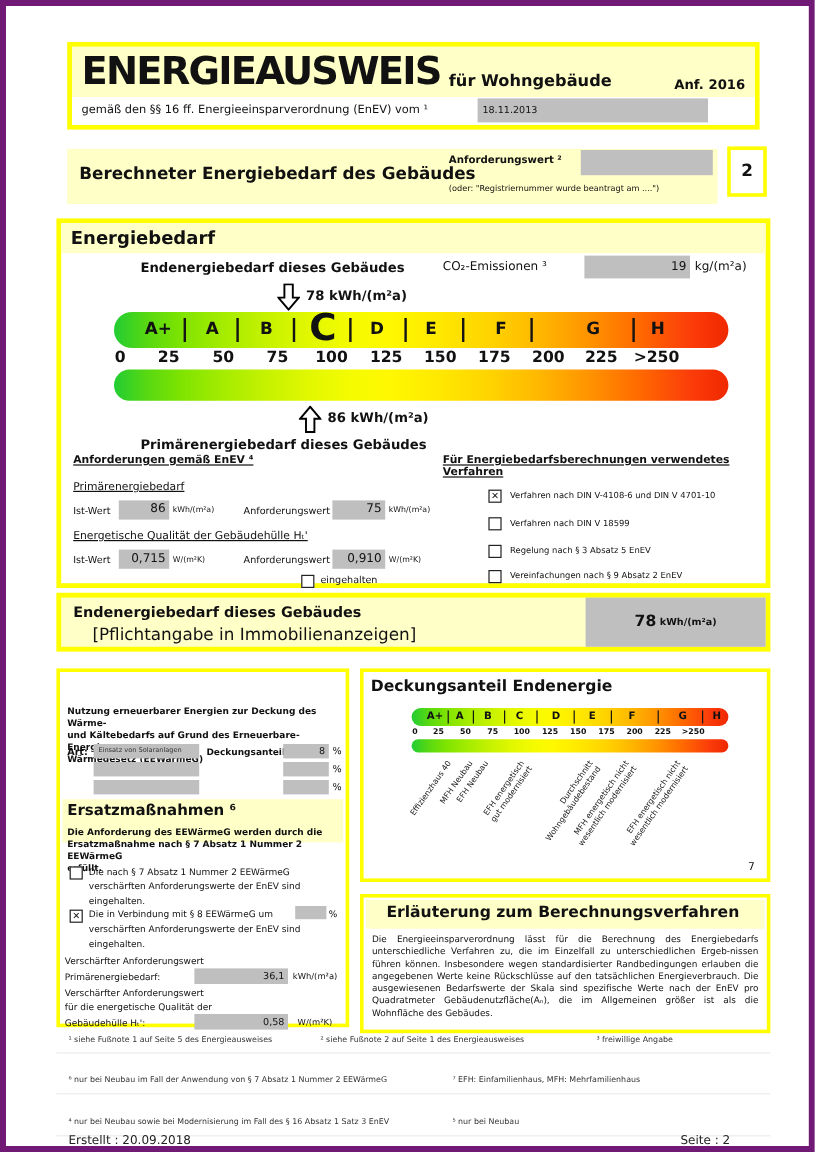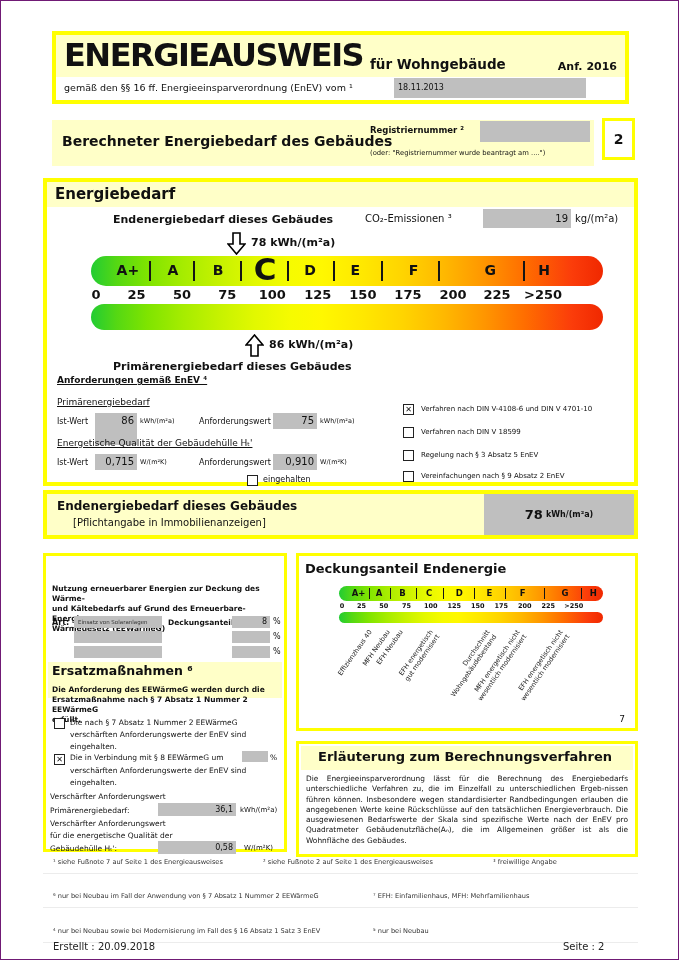--- a/index.html
+++ b/index.html
@@ -1,17 +1,17 @@
 <!DOCTYPE html>
 <html><head>
 <meta charset="utf-8">
 <style>
   html,body{margin:0;padding:0;background:#fff;}
   #page{position:relative;width:679px;height:960px;background:#fff;overflow:hidden;
-        font-family:"DejaVu Sans","Liberation Sans",sans-serif;color:#111;box-sizing:border-box;border:1px solid #701a75;}
+        font-family:"DejaVu Sans","Liberation Sans",sans-serif;color:#111;box-sizing:border-box;border:5px solid #701a75;}
   .abs{position:absolute;}
   .box{position:absolute;background:#fff;border:4px solid #ffff00;box-sizing:content-box;}
   .box3{position:absolute;background:#fff;border:3px solid #ffff00;box-sizing:content-box;}
   .pale{background:#ffffc8;}
   .gv{position:absolute;background:#bfbfbf;text-align:right;box-sizing:border-box;padding-right:3px;}
   .gvl{position:absolute;background:#bfbfbf;text-align:left;box-sizing:border-box;padding-left:4px;}
   .b{font-weight:700;} .u{text-decoration:underline;}
   .cb{position:absolute;width:9px;height:9px;border:1px solid #222;background:#fff;
       font-size:8px;line-height:9px;text-align:center;font-weight:700;color:#111;}
   .bar{position:relative;background:linear-gradient(90deg,#22cc33 0%,#55d813 5%,#7fe400 11%,#a6ec00 18%,#c6f200 25%,#e2f800 32%,#f6fb00 39%,#fff800 45%,#ffe800 53%,#ffd400 61%,#ffb800 69%,#ff9500 77%,#ff6c00 85%,#fb3c0a 94%,#f02800 100%);}
@@ -39,21 +39,21 @@
     <div class="abs" style="left:0;top:42px;width:100%;height:23px;background:#fff;">
       <span class="abs" style="left:8px;top:5px;font-size:9.5px;">gemäß den §§ 16 ff. Energieeinsparverordnung (EnEV) vom ¹</span>
       <div class="gvl" style="left:338px;top:1px;width:192px;height:20px;font-size:8px;line-height:20px;">
         <span>18.11.2013</span>
       </div>
     </div>
   </div>
 
   <div class="abs pale" style="left:51px;top:119px;width:542px;height:46px;">
     <span class="abs b" style="left:10px;top:13px;font-size:14px;text-align:center;">Berechneter Energiebedarf des Gebäudes</span>
-    <span class="abs b" style="left:318px;top:5px;font-size:8.5px;">Registriernummer ²</span>
+    <span class="abs b" style="left:318px;top:5px;font-size:8.5px;">Anforderungswert ²</span>
     <div class="gvl" style="left:428px;top:1px;width:110px;height:21px;"></div>
     <span class="abs" style="left:318px;top:29px;font-size:6.8px;">(oder: "Registriernummer wurde beantragt am ....")</span>
   </div>
   <div class="box3" style="left:601px;top:117px;width:27px;height:36px;text-align:center;">
     <span class="b" style="font-size:14px;line-height:36px;">2</span>
   </div>
 
   <div class="box" style="left:42px;top:177px;width:587px;height:300px;">
     <div class="abs pale" style="left:0;top:0;width:100%;height:25px;">
       <span class="abs b" style="left:8px;top:3px;font-size:15px;">Energiebedarf</span>
@@ -114,21 +114,21 @@
           <path d="M6 22 h7 V11 h5 L9.5 1 L1 11 h5 z" fill="#fff" stroke="#000" stroke-width="1.6"></path>
         </svg>
     </span>
     <span class="abs b" style="left:222px;top:156px;font-size:11px;">86 kWh/(m²a)</span>
     <span class="abs b" style="left:66px;top:178px;font-size:11px;">Primärenergiebedarf dieses Gebäudes</span>
 
     <span class="abs b u" style="left:10px;top:193px;font-size:9px;">Anforderungen gemäß EnEV ⁴</span>
     <span class="abs u" style="left:10px;top:215px;font-size:9px;">Primärenergiebedarf</span>
 
     <span class="abs" style="left:10px;top:235px;font-size:8px;">Ist-Wert</span>
-    <div class="gv" style="left:48px;top:231px;width:42px;height:32px;font-size:10px;line-height:16px;">
+    <div class="gv" style="left:48px;top:231px;width:42px;height:16px;font-size:10px;line-height:16px;">
       <span>86</span>
     </div>
     <span class="abs" style="left:93px;top:235px;font-size:6.5px;">kWh/(m²a)</span>
     <span class="abs" style="left:152px;top:235px;font-size:8px;">Anforderungswert</span>
     <div class="gv" style="left:226px;top:231px;width:44px;height:16px;font-size:10px;line-height:16px;">
       <span>75</span>
     </div>
     <span class="abs" style="left:273px;top:235px;font-size:6.5px;">kWh/(m²a)</span>
 
     <span class="abs u" style="left:10px;top:256px;font-size:9px;">Energetische Qualität der Gebäudehülle Hₜ'</span>
@@ -141,34 +141,35 @@
     <span class="abs" style="left:152px;top:276px;font-size:8px;">Anforderungswert</span>
     <div class="gv" style="left:226px;top:272px;width:44px;height:16px;font-size:10px;line-height:16px;">
       <span>0,910</span>
     </div>
     <span class="abs" style="left:273px;top:276px;font-size:6.5px;">W/(m²K)</span>
 
     <span class="abs u" style="left:10px;top:292px;font-size:9px;margin-top:32px;">Sommerlicher Wärmeschutz (bei Neubau)</span>
     <span class="cb" style="left:200px;top:293px;"></span>
     <span class="abs" style="left:216px;top:293px;font-size:8px;">eingehalten</span>
 
+    <span class="abs b u" style="left:318px;top:193px;font-size:9px;">Für Energiebedarfsberechnungen verwendetes Verfahren</span>
 
     <span class="cb" style="left:356px;top:222px;">✕</span>
     <span class="abs" style="left:374px;top:223px;font-size:7px;">Verfahren nach DIN V-4108-6 und DIN V 4701-10</span>
     <span class="cb" style="left:356px;top:245px;"></span>
     <span class="abs" style="left:374px;top:246px;font-size:7px;">Verfahren nach DIN V 18599</span>
     <span class="cb" style="left:356px;top:268px;"></span>
     <span class="abs" style="left:374px;top:269px;font-size:7px;">Regelung nach § 3 Absatz 5 EnEV</span>
     <span class="cb" style="left:356px;top:289px;"></span>
     <span class="abs" style="left:374px;top:290px;font-size:7px;">Vereinfachungen nach § 9 Absatz 2 EnEV</span>
   </div>
 
   <div class="box pale" style="left:42px;top:489px;width:587px;height:41px;">
     <span class="abs b" style="left:10px;top:5px;font-size:12px;">Endenergiebedarf dieses Gebäudes</span>
-    <span class="abs" style="left:10px;top:23px;font-size:10px;padding-left:16px;">[Pflichtangabe in Immobilienanzeigen]</span>
+    <span class="abs" style="left:10px;top:23px;font-size:14px;padding-left:16px;">[Pflichtangabe in Immobilienanzeigen]</span>
     <div class="abs" style="left:437px;top:0;width:150px;height:41px;background:#bfbfbf;display:flex;align-items:center;justify-content:center;">
       <span class="b" style="font-size:13px;">78</span>
       <span class="b" style="font-size:8px;margin-left:3px;">kWh/(m²a)</span>
     </div>
   </div>
 
   <div class="box3" style="left:42px;top:552px;width:238px;height:293px;">
     <div class="abs b pre" style="left:6px;top:28px;font-size:7.5px;line-height:10px;">Nutzung erneuerbarer Energien zur Deckung des Wärme-
 und Kältebedarfs auf Grund des Erneuerbare-Energien-
 Wärmegesetz (EEWärmeG)</div>
@@ -279,21 +280,21 @@
   </div>
 
   <div class="box3" style="left:295px;top:740px;width:336px;height:110px;">
     <div class="abs pale" style="left:2px;top:2px;right:2px;height:24px;">
       <span class="abs b" style="left:5px;top:3px;font-size:13px;margin-left:12px;">Erläuterung zum Berechnungsverfahren</span>
     </div>
     <div class="abs" style="left:7px;top:30px;width:322px;font-size:7.4px;line-height:10.3px;text-align:justify;">Die Energieeinsparverordnung lässt für die Berechnung des Energiebedarfs unterschiedliche Verfahren zu, die im Einzelfall zu unterschiedlichen Ergeb-nissen führen können. Insbesondere wegen standardisierter Randbedingungen erlauben die angegebenen Werte keine Rückschlüsse auf den tatsächlichen Energieverbrauch. Die ausgewiesenen Bedarfswerte der Skala sind spezifische Werte nach der EnEV pro Quadratmeter Gebäudenutzfläche(Aₙ), die im Allgemeinen größer ist als die Wohnfläche des Gebäudes.</div>
   </div>
 
   <div class="fnrow" style="top:855px;">
-    <span class="fn" style="left:10px;">¹ siehe Fußnote 7 auf Seite 1 des Energieausweises</span>
+    <span class="fn" style="left:10px;">¹ siehe Fußnote 1 auf Seite 5 des Energieausweises</span>
     <span class="fn" style="left:220px;">² siehe Fußnote 2 auf Seite 1 des Energieausweises</span>
     <span class="fn" style="left:450px;">³ freiwillige Angabe</span>
   </div>
   <div class="fnrow" style="top:924px;">
     <span class="fn" style="left:10px;">⁴ nur bei Neubau sowie bei Modernisierung im Fall des § 16 Absatz 1 Satz 3 EnEV</span>
     <span class="fn" style="left:330px;">⁵ nur bei Neubau</span>
   </div>
   <div class="fnrow" style="top:889px;">
     <span class="fn" style="left:10px;">⁶ nur bei Neubau im Fall der Anwendung von § 7 Absatz 1 Nummer 2 EEWärmeG</span>
     <span class="fn" style="left:330px;">⁷ EFH: Einfamilienhaus, MFH: Mehrfamilienhaus</span>

